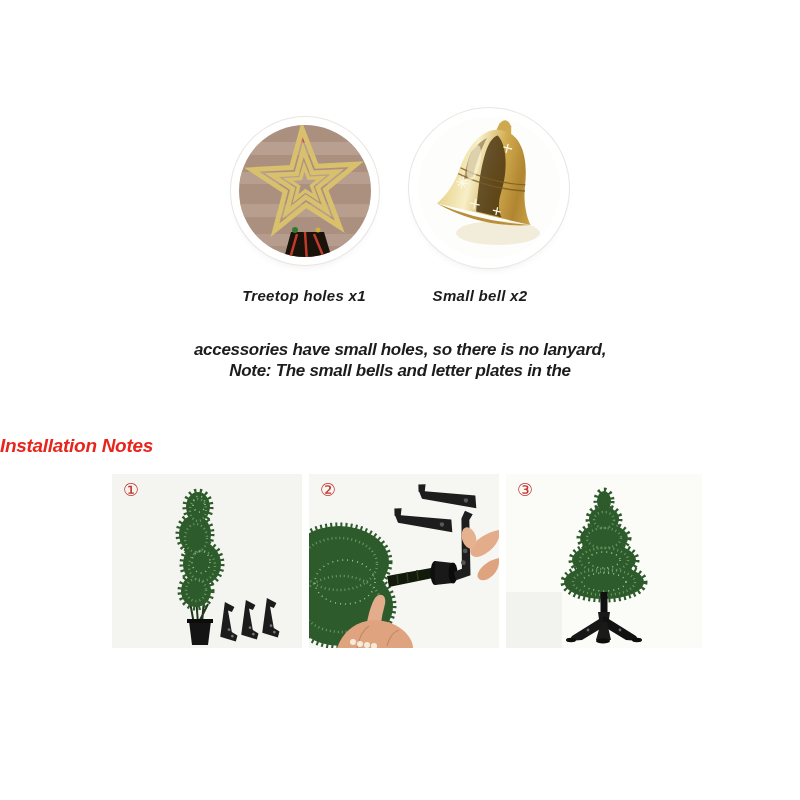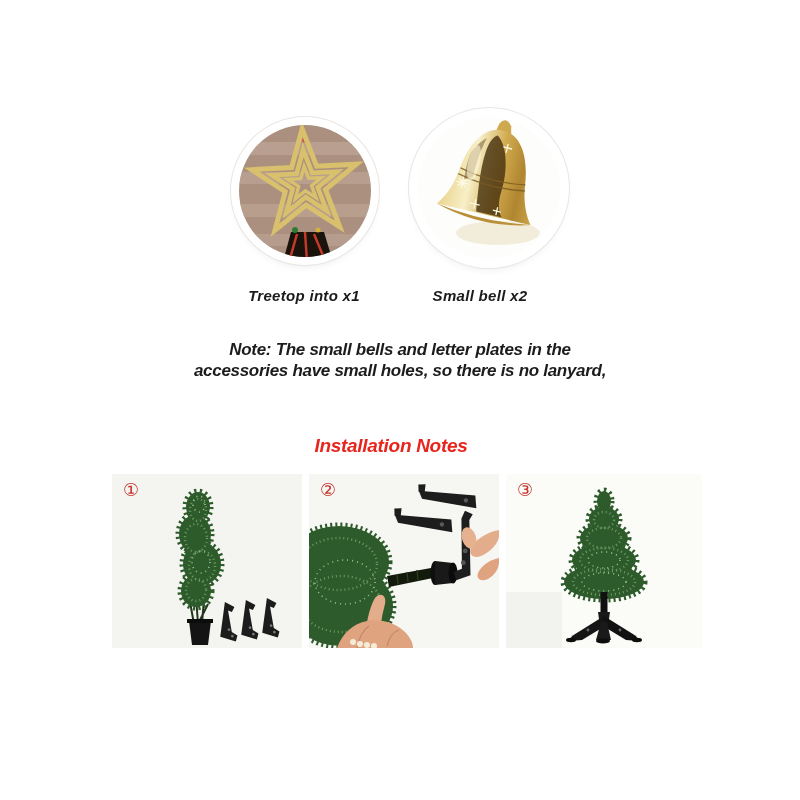--- a/index.html
+++ b/index.html
@@ -21,21 +21,21 @@
     letter-spacing:.3px;
   }
   .label-star{left:204px;}
   .label-bell{left:380px;}
   .note{
     position:absolute;left:0;top:339px;width:800px;text-align:center;
     font-size:17px;line-height:21px;font-weight:bold;font-style:italic;
     color:#1c1c1c;letter-spacing:-.3px;
   }
   .heading{
-    position:absolute;left:0;top:435px;width:782px;text-align:center;
+    position:absolute;left:0;top:435px;width:782px;text-align:left;
     font-size:19px;font-weight:bold;font-style:italic;color:#e8251d;
     letter-spacing:-.3px;
   }
   .panels{
     position:absolute;left:112px;top:474px;display:flex;gap:7px;
   }
   .panel{position:relative;width:190px;height:174px;}
   .panel-3{width:196px;}
   .panel svg{display:block;width:100%;height:100%;}
   .step-num{
@@ -110,26 +110,26 @@
             <path d="M-34,2 l12,0 M-28,-4 l0,12 M-32,-2 l8,8 M-24,-2 l-8,8"></path>
             <path d="M-16,20 l10,0 M-11,15 l0,10"></path>
             <path d="M4,-42 l9,0 M8,-46 l0,9"></path>
             <path d="M8,22 l8,0 M12,18 l0,8"></path>
           </g>
         </g>
       </g>
     </svg>
   </div>
 
-  <div class="product-label label-star">Treetop into x1</div>
+  <div class="product-label label-star">Treetop holes x1</div>
   <div class="product-label label-bell">Small bell x2</div>
 
   <div class="note">
+    <div>accessories have small holes, so there is no lanyard,</div>
     <div>Note: The small bells and letter plates in the</div>
-    <div>accessories have small holes, so there is no lanyard,</div>
   </div>
 
   <div class="heading">Installation Notes</div>
 
   <div class="panels">
 
     <div class="panel">
       <svg viewBox="0 0 190 174">
         <defs>
           <g id="legA">

